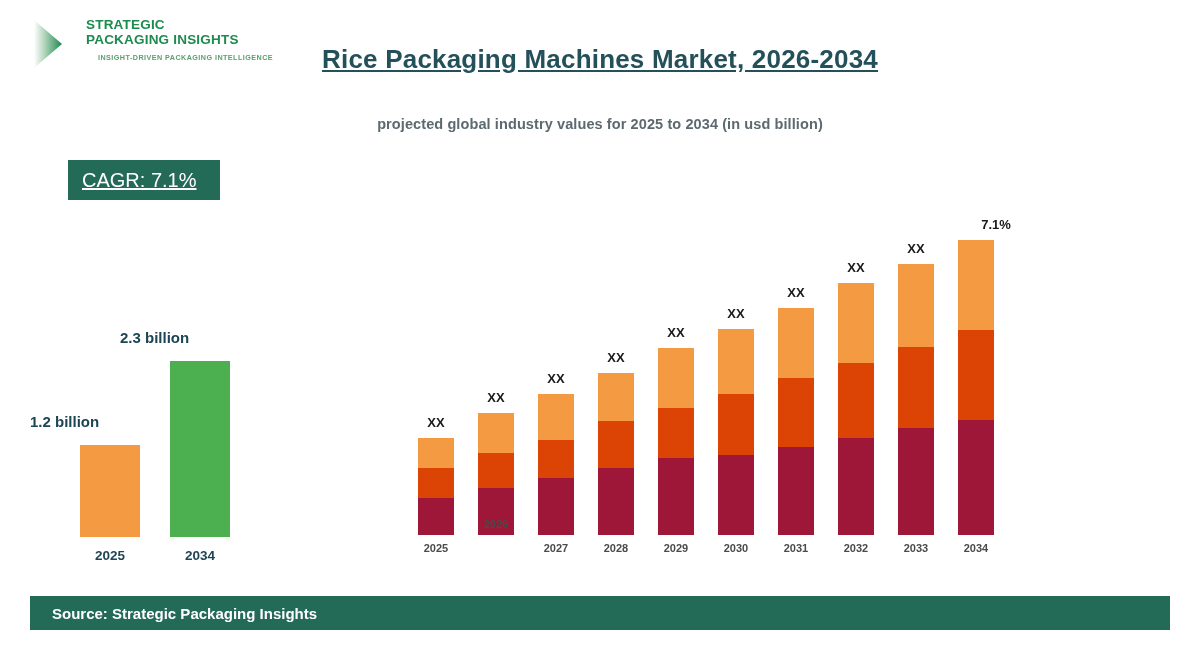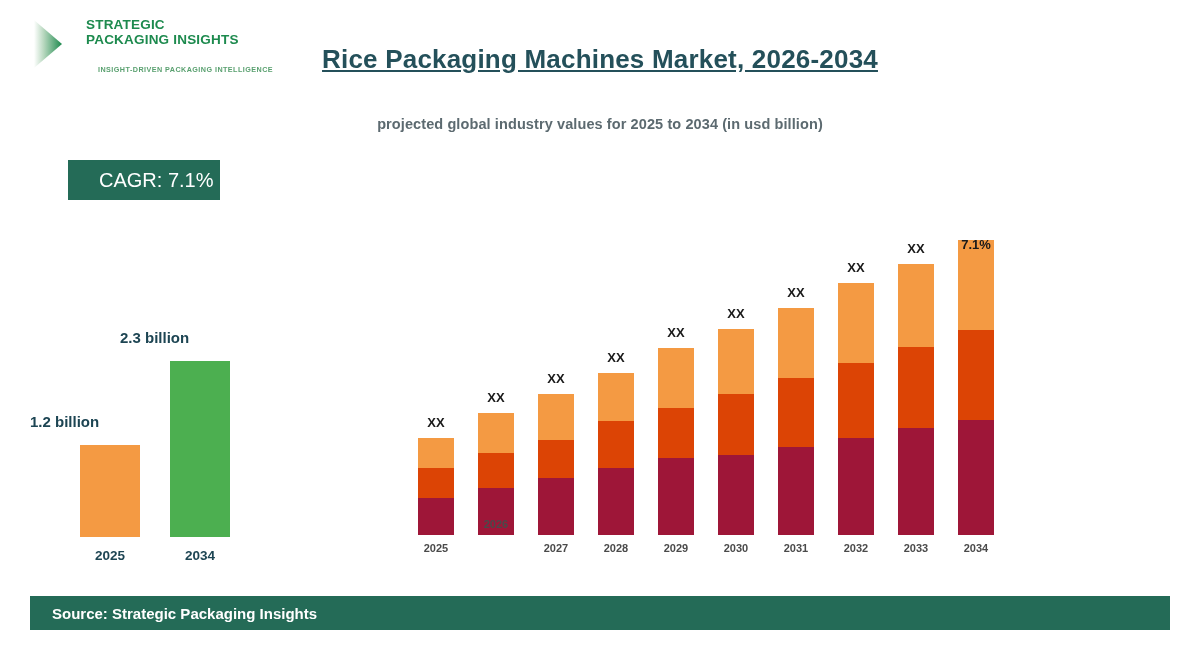--- a/index.html
+++ b/index.html
@@ -13,21 +13,21 @@
 
   
   #logo-block { position:absolute; left:32px; top:16px; width:250px; height:62px; }
   #logo-mark { position:absolute; left:0px; top:2px; width:46px; height:52px; }
   #logo-text { position:absolute; left:54px; top:2px; }
   .logo-line {
     font-size:13.5px; font-weight:bold; color:#1d8a4e;
     letter-spacing:.2px; line-height:14.5px;
   }
   #logo-tagline {
-    margin-top:18px; font-size:7.2px; font-weight:bold; color:#59a06f;
+    margin-top:6px; font-size:7.2px; font-weight:bold; color:#59a06f;
     letter-spacing:.45px; white-space:nowrap;padding-left:12px;
   }
 
   
   #chart-title {
     position:absolute; left:0; top:44px; width:1200px;
     text-align:center; font-size:26px; font-weight:bold;
     color:#24505a; letter-spacing:.2px;text-decoration:underline;
   }
   #chart-subtitle {
@@ -35,21 +35,21 @@
     text-align:center; font-size:14.5px; font-weight:bold;
     color:#5c6a70; letter-spacing:.1px;
   }
 
   
   #cagr-badge {
     position:absolute; left:68px; top:160px;
     width:152px; height:40px;
     background:#246b57;
     color:#ffffff; font-size:20px; font-weight:normal;
-    display:flex; align-items:center; padding-left:31px;
+    display:flex; align-items:center; padding-left:14px;text-decoration:underline;
   }
 
   
   #compare-chart { position:absolute; left:0; top:0; width:330px; height:650px; }
   .cmp-bar { position:absolute; width:60px; }
   .cmp-value {
     position:absolute; width:160px; text-align:left;
     font-size:15px; font-weight:bold; color:#1d4553;
   }
   .cmp-year {
@@ -184,19 +184,19 @@
       <div class="seg" style="top: 83px; height: 81px; background: rgb(220, 68, 5);"></div>
       <div class="seg" style="top: 164px; height: 107px; background: rgb(158, 22, 56);"></div>
     </div>
     <div class="stk-label" style="left: 876px; top: 241px;">XX</div>
     <div class="stk-year" style="left: 876px; top: 542px;">2033</div>
     <div class="stk-bar" style="left: 958px; top: 240px; height: 295px;">
       <div class="seg" style="top: 0px; height: 90px; background: rgb(244, 154, 67);"></div>
       <div class="seg" style="top: 90px; height: 90px; background: rgb(220, 68, 5);"></div>
       <div class="seg" style="top: 180px; height: 115px; background: rgb(158, 22, 56);"></div>
     </div>
-    <div class="stk-label" style="left: 936px; top: 217px; margin-top: 20px;">7.1%</div>
+    <div class="stk-label" style="left: 956px; top: 217px;">7.1%</div>
     <div class="stk-year" style="left: 936px; top: 542px;">2034</div>
   </div>
 
 <div id="footer-bar" style="background: rgb(36, 107, 87);">
   <span id="footer-source">Source: Strategic Packaging Insights</span>
 </div>
 
 </body></html>

